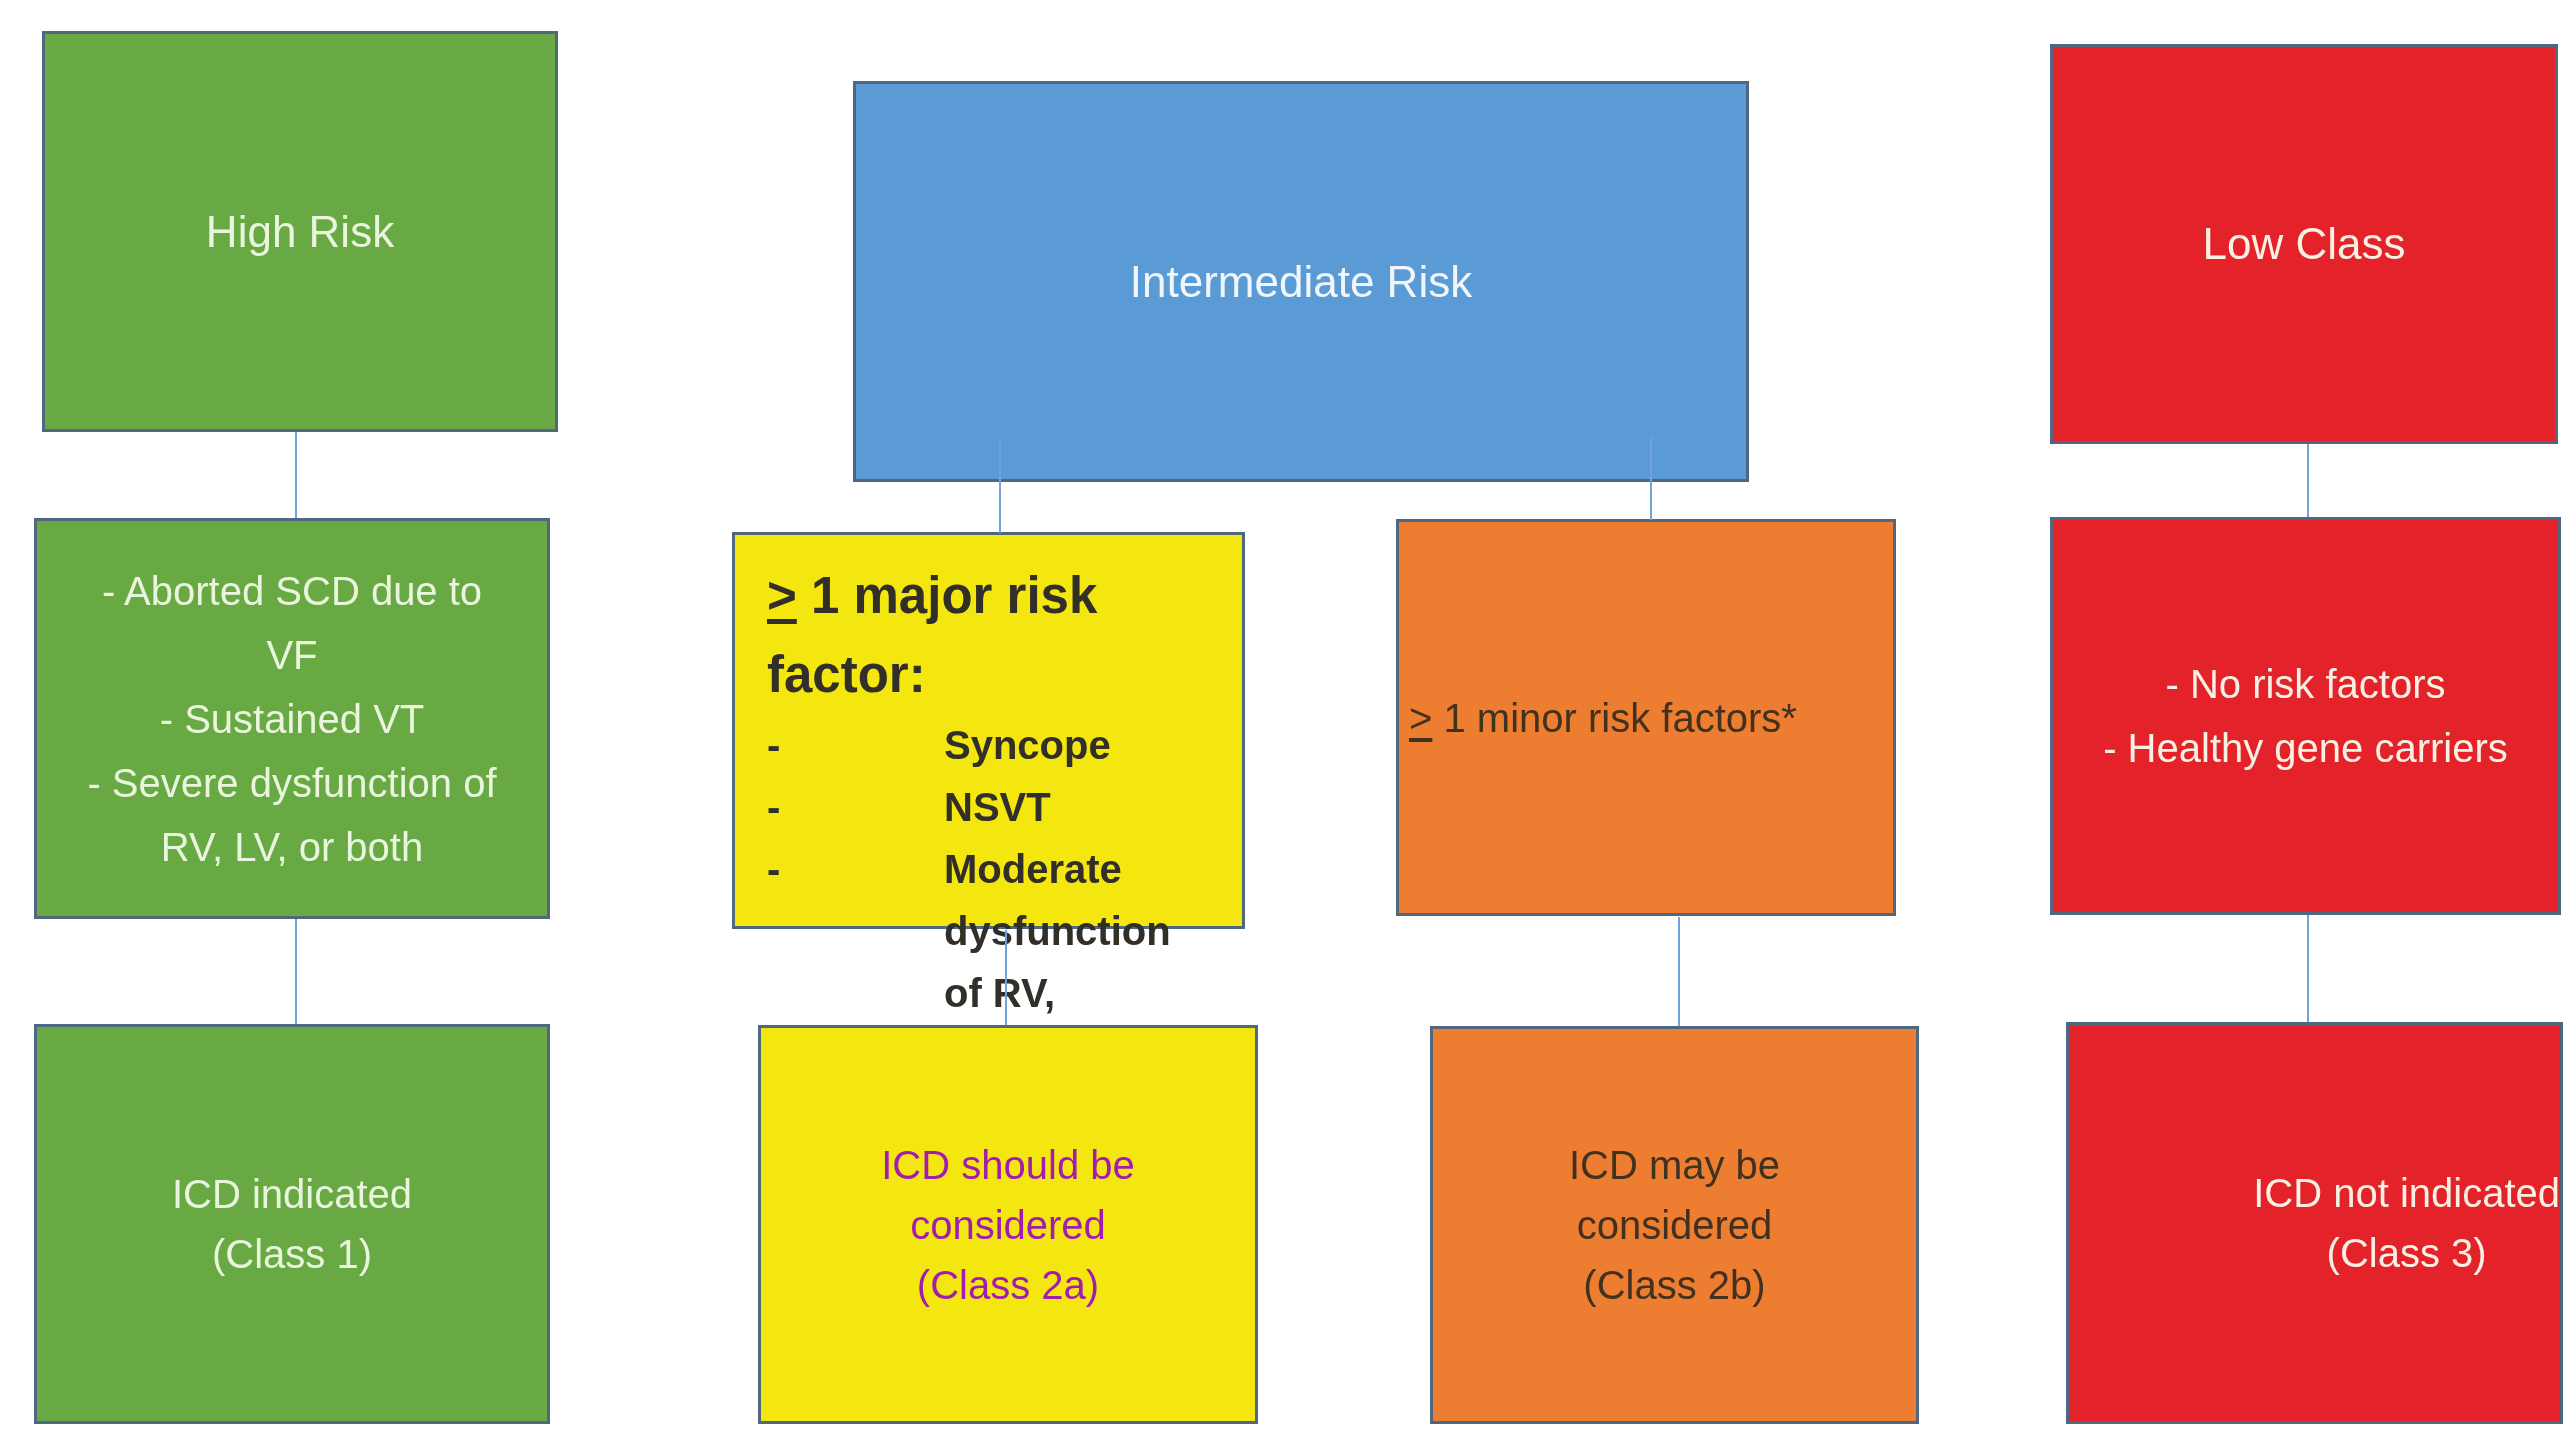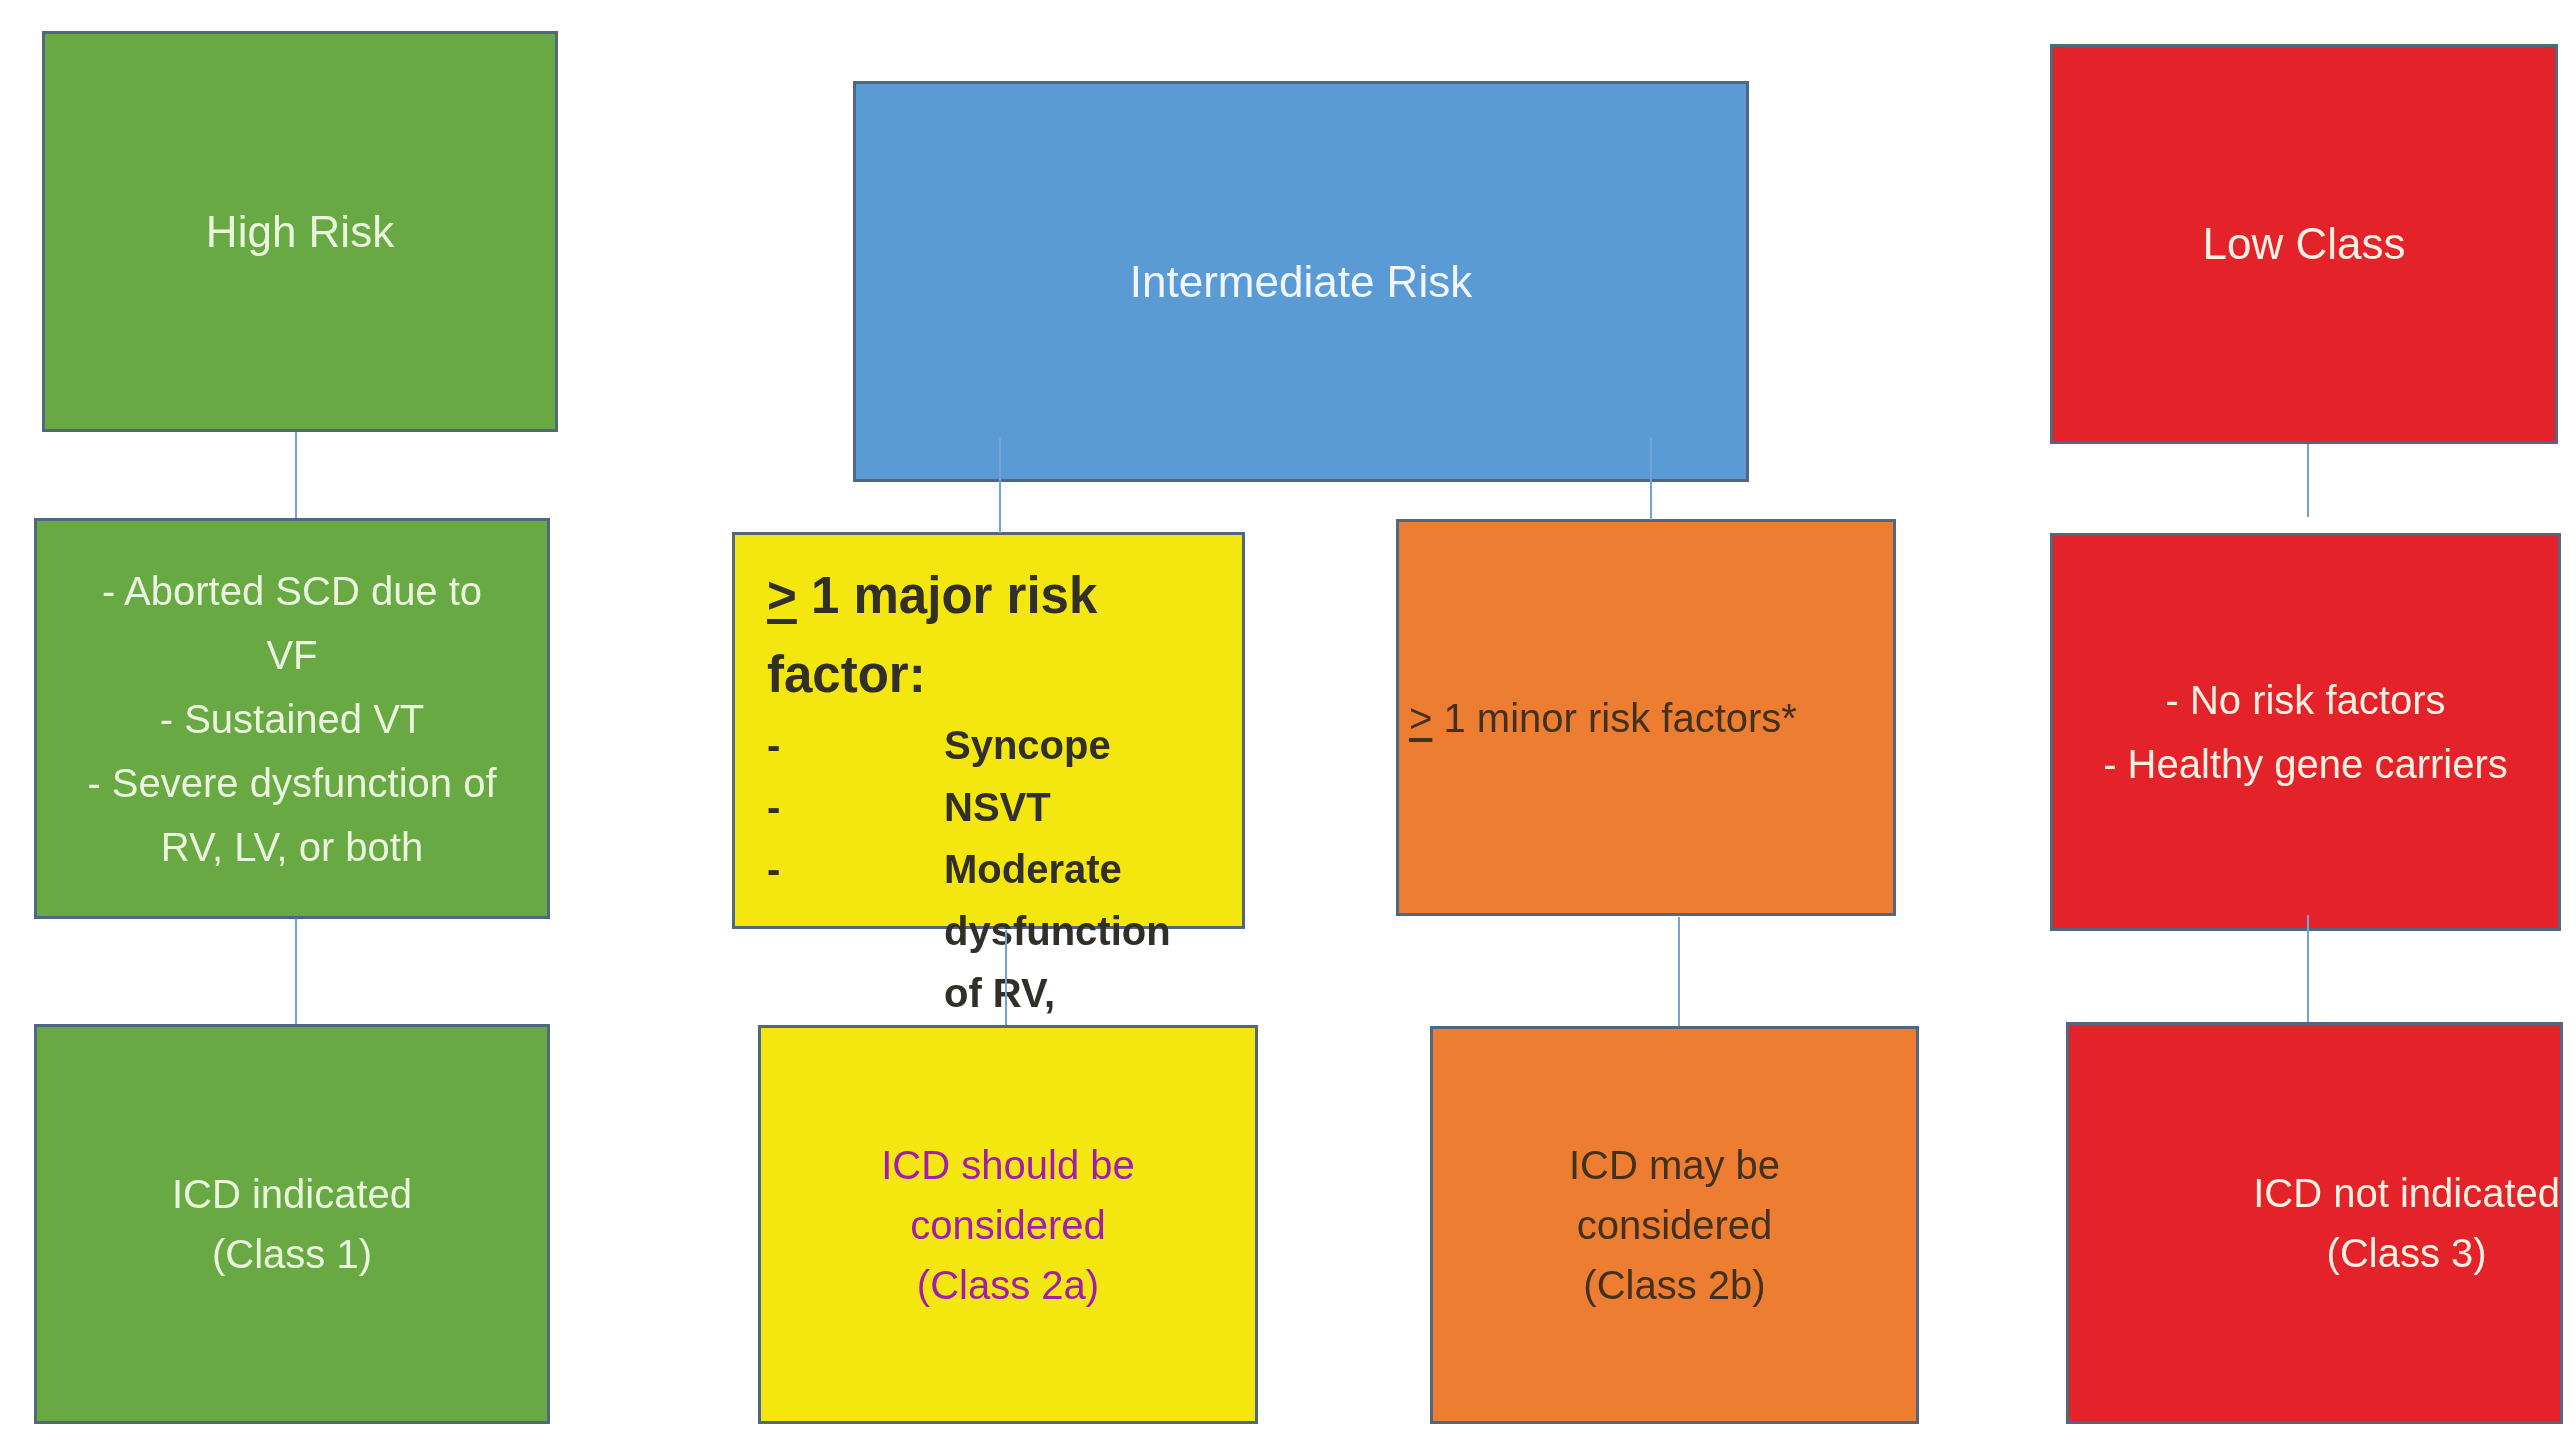--- a/index.html
+++ b/index.html
@@ -116,21 +116,21 @@
 LV, or both</span>
     </div>
   </div>
 
   <div id="box-minor-mid" class="box single-row" style="background-color: rgb(237, 125, 49); color: rgb(67, 49, 31); border-color: rgb(79, 104, 128);">
     <div class="line">
       <span class="gte">&gt;</span><span> 1 minor risk factors*</span>
     </div>
   </div>
 
-  <div id="box-low-mid" class="box" style="background-color: rgb(227, 34, 42); color: rgb(248, 241, 227); border-color: rgb(79, 104, 128); margin-top: 16px;">
+  <div id="box-low-mid" class="box" style="background-color: rgb(227, 34, 42); color: rgb(248, 241, 227); border-color: rgb(79, 104, 128);">
     <span class="body-text">- No risk factors
 - Healthy gene carriers</span>
   </div>
 
   <div id="box-high-bot" class="box" style="background-color: rgb(104, 169, 68); color: rgb(233, 246, 221); border-color: rgb(79, 104, 128);">
     <span class="outcome-text">ICD indicated
 (Class 1)</span>
   </div>
 
   <div id="box-major-bot" class="box" style="background-color: rgb(244, 231, 15); color: #a21caf; border-color: rgb(79, 104, 128);">

